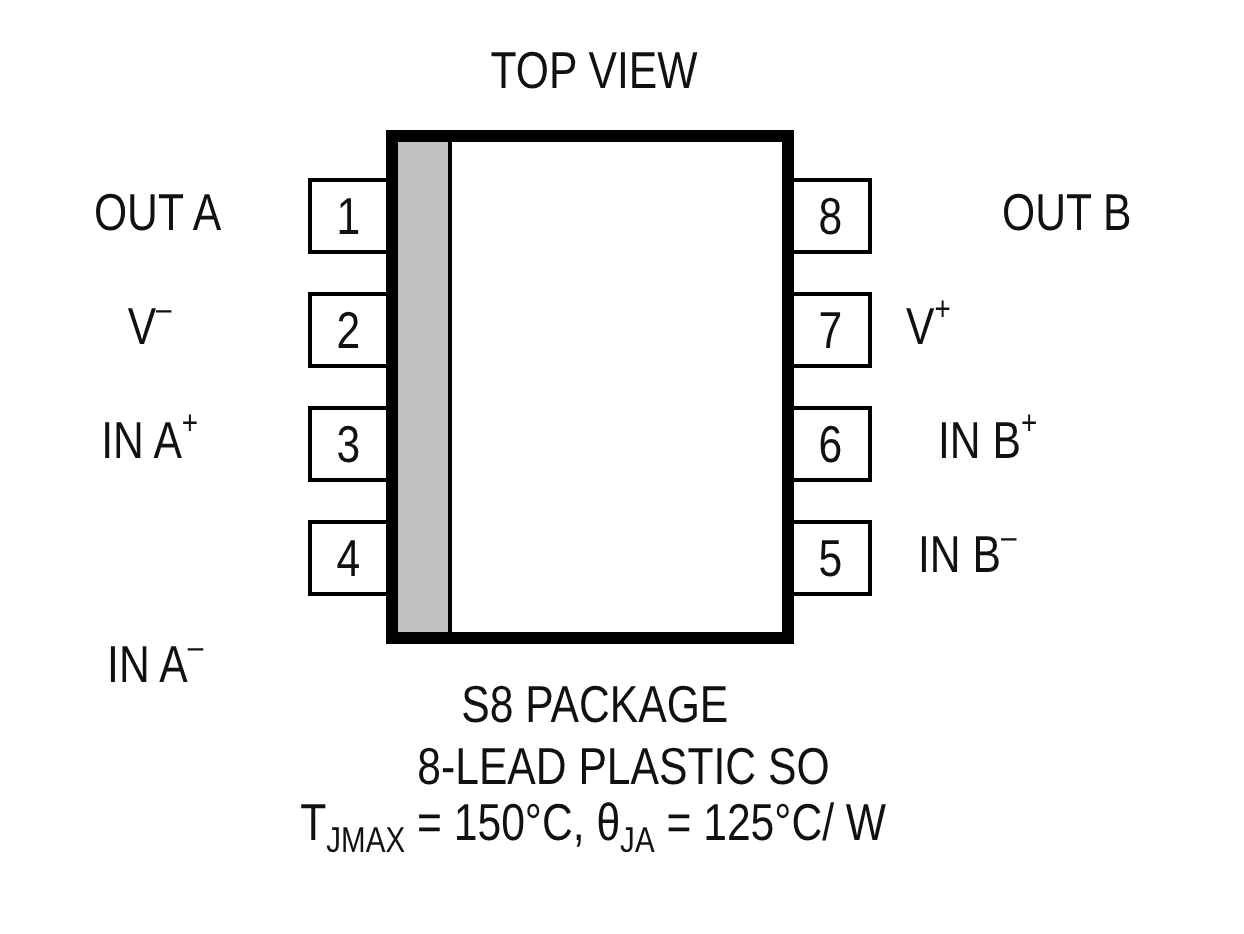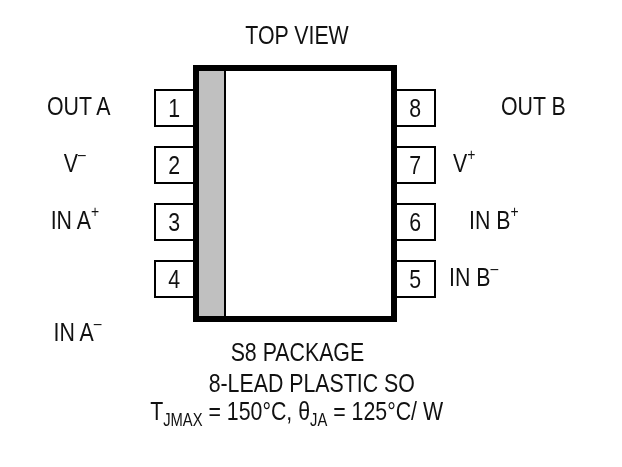--- a/index.html
+++ b/index.html
@@ -46,17 +46,17 @@
 <div class="abs pin right" style="left:397px; top:260px;"><span>5</span></div>
 
 <div class="abs lbl left" style="left:2px; top:89px;"><span class="t"><span>OUT A</span><sup></sup></span></div>
 <div class="abs lbl left" style="left:2px; top:146px;"><span class="t"><span>V</span><sup>–</sup></span></div>
 <div class="abs lbl left" style="left:0; top:203px;"><span class="t"><span>IN A</span><sup>+</sup></span></div>
 <div class="abs lbl left" style="left:2px; top:272px;margin-top:43px;"><span class="t"><span>IN A</span><sup>–</sup></span></div>
 
 <div class="abs lbl right" style="left:453px; top:89px;margin-left:48px;"><span class="t"><span>OUT B</span><sup></sup></span></div>
 <div class="abs lbl right" style="left:453px; top:146px;"><span class="t"><span>V</span><sup>+</sup></span></div>
 <div class="abs lbl right" style="left:469px; top:203px;"><span class="t"><span>IN B</span><sup>+</sup></span></div>
-<div class="abs lbl right" style="left:449px; top:260px;"><span class="t"><span>IN B</span><sup>–</sup></span></div>
+<div class="abs lbl right" style="left:459px; top:260px;"><span class="t"><span>IN B</span><sup>–</sup></span></div>
 
 <div class="abs caption" style="top:337px;"><span class="t">S8 PACKAGE</span></div>
 <div class="abs caption" style="top:368px;padding-left:15px;"><span class="t">8-LEAD PLASTIC SO</span></div>
 <div class="abs caption" style="top:396px;"><span class="t"><span>T</span><sub>JMAX</sub><span> = 150°C, </span><span>θ</span><sub>JA</sub><span> = 125°C/ W</span></span></div>
 
 </body></html>

